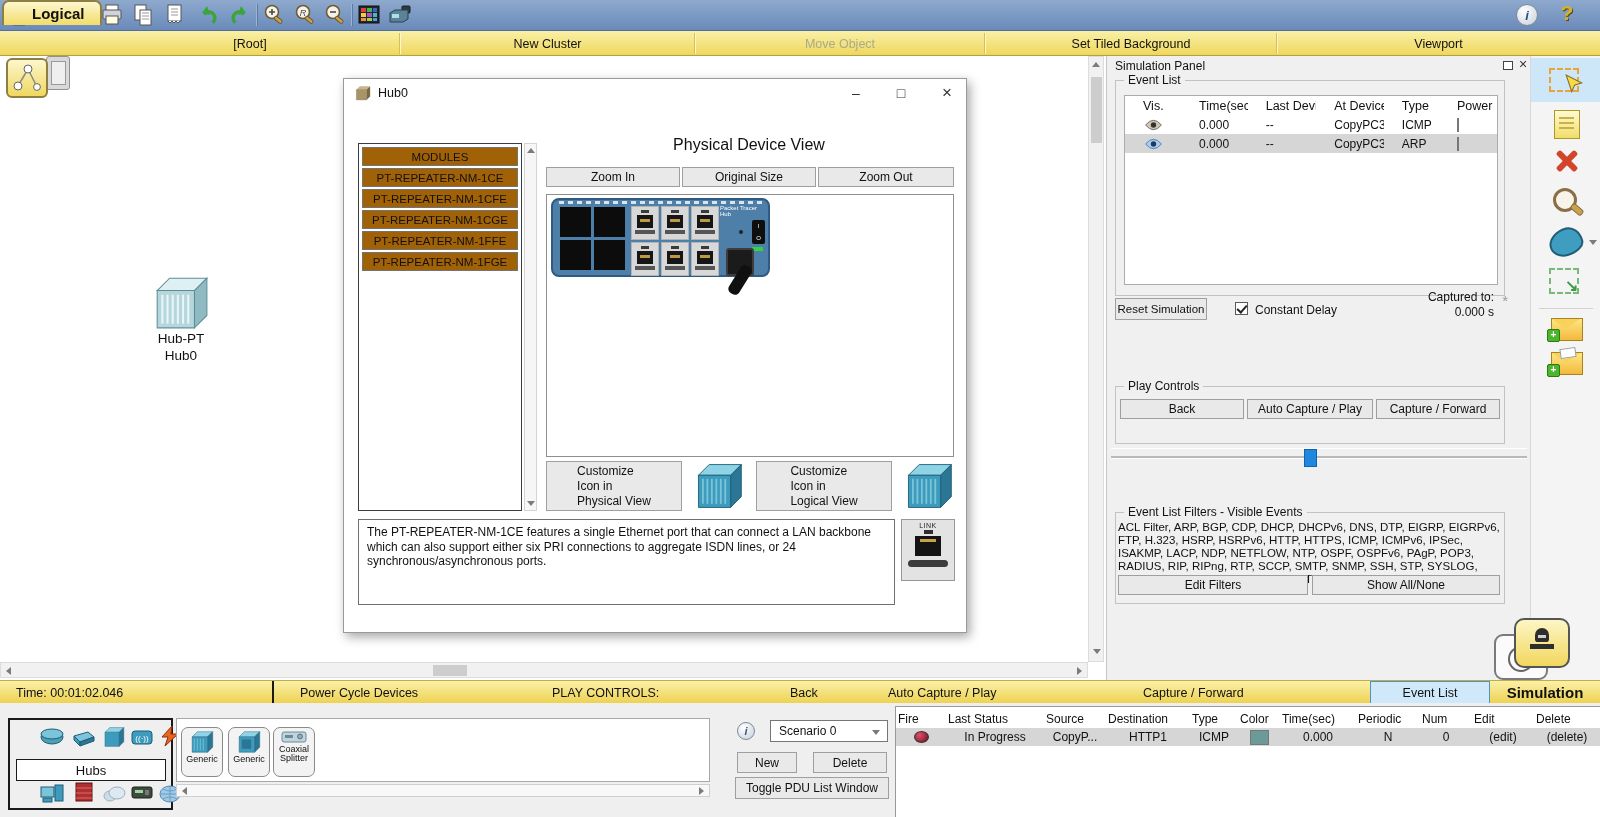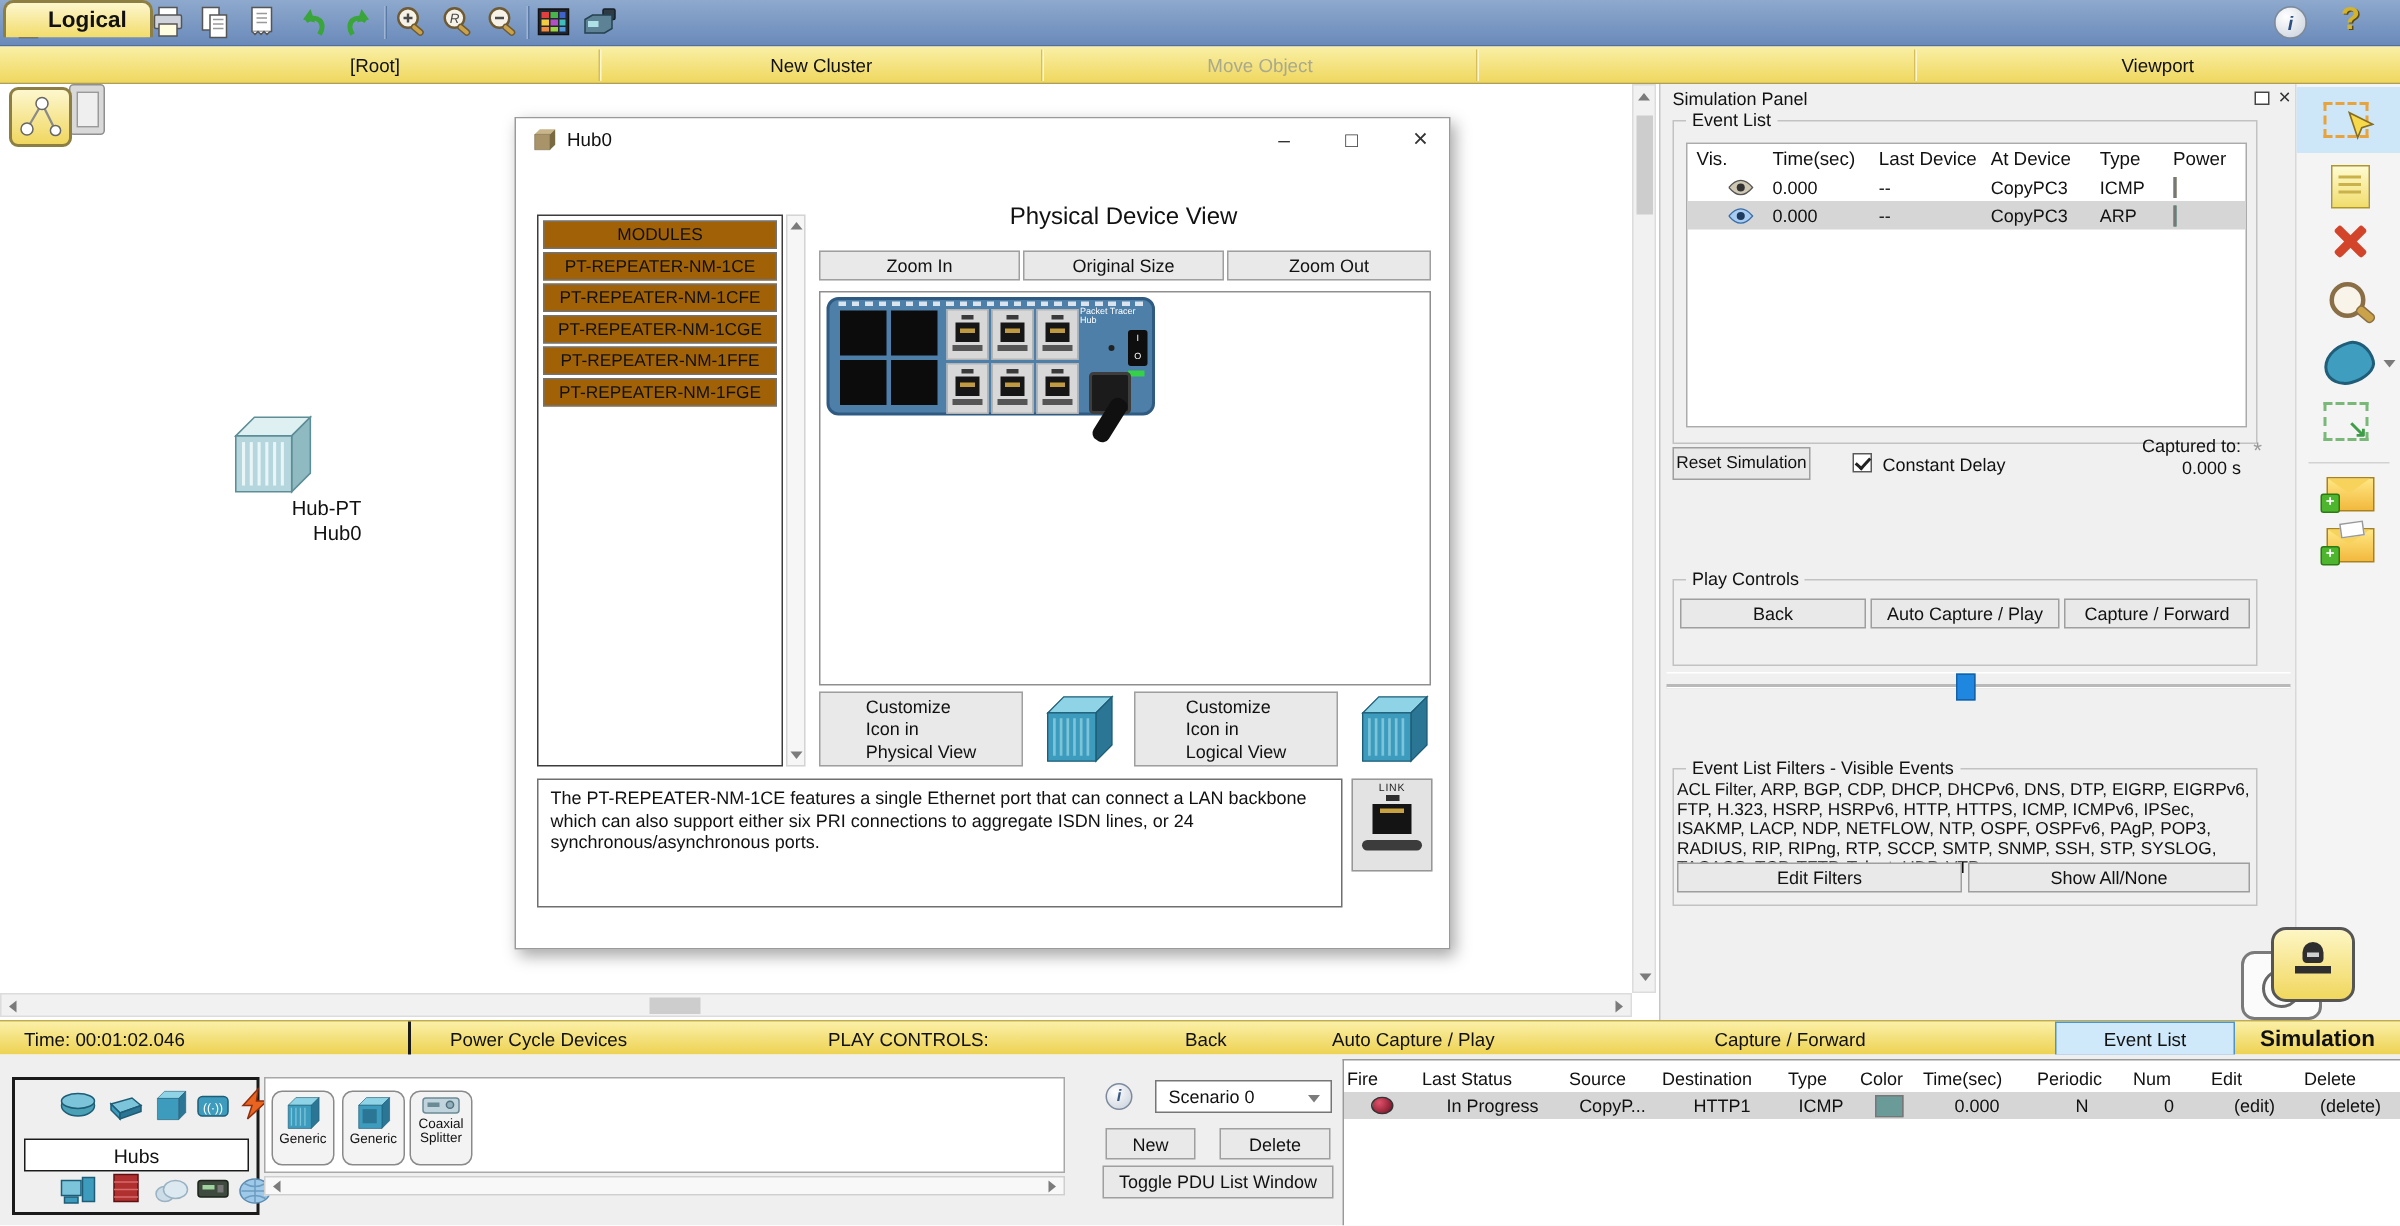--- a/index.html
+++ b/index.html
@@ -80,21 +80,21 @@
   #portpanel .eth{display:block;width:40px;height:7px;background:#3c3c3c;border-radius:4px;margin:4px auto 0}
   
   .sb{background:#f1f1f1;border:1px solid #dcdcdc}
   .sb .thumb{position:absolute;background:#cdcdcd}
   
   #simpanel{left:1106px;top:56px;width:424px;height:624px;background:#f0f0f0;border-left:1px solid #c6c6c6;font-size:12px}
   .group{position:absolute;border:1px solid #c2c2c2;background:#f0f0f0}
   .legend{position:absolute;top:-8px;left:8px;background:#f0f0f0;padding:0 4px;font-size:12px}
   #evtable{position:absolute;left:8px;top:14px;width:372px;height:188px;background:#fff;border:1px solid #ababab;overflow:hidden}
   .erow{display:flex;align-items:center;height:19px}
-  .ecell{padding:0 6px;overflow:hidden;white-space:nowrap}
+  .ecell{padding:0 18px;overflow:hidden;white-space:nowrap}
   .ev1{width:42px}.ev2{width:64px}.ev3{width:68px}.ev4{width:66px}.ev5{width:40px}.ev6{width:46px}
   .swatch{width:17px;height:13px;border:1px solid #777}
   .hl{background:#d6d6d6}
   .chk{width:13px;height:13px;background:#fff;border:1px solid #5a5a5a;position:relative}
   .chk::after{content:"";position:absolute;left:3px;top:0px;width:4px;height:8px;border:solid #222;
               border-width:0 2px 2px 0;transform:rotate(42deg)}
   #slider{left:4px;top:392px;width:416px;height:16px;border-top:1px solid #fff}
   #slider .track{position:absolute;left:0;top:7px;width:100%;height:2px;background:#b9b9b9;border-bottom:1px solid #fff}
   #slider .handle{position:absolute;top:0;width:11px;height:16px;border:1px solid #1462a8}
   
@@ -242,20 +242,21 @@
   <div class="a" style="left:1554px;top:1px;width:26px;height:28px;font-size:21px;font-weight:bold;color:#d3b42c;text-shadow:1px 1px 0 #5a4a10;text-align:center">?</div>
 </div>
 
 <div id="menubar" class="a">
   <div class="mitem" style="left:100px;width:300px">[Root]</div>
   <div class="msep" style="left:400px"></div>
   <div class="mitem" style="left:400px;width:295px">New Cluster</div>
   <div class="msep" style="left:695px"></div>
   <div class="mitem" style="left:695px;width:290px;color:#aaa98b">Move Object</div>
   <div class="msep" style="left:985px"></div>
+  <div class="mitem" style="left:985px;width:292px">Set Tiled Background</div>
   <div class="msep" style="left:1277px"></div>
   <div class="mitem" style="left:1277px;width:323px">Viewport</div>
 </div>
 <div id="wstab" class="a">Logical</div>
 
 <div class="minitab-gray a">
     <i></i>
   </div>
 <div class="minitab-yellow a">
   <svg width="38" height="36" viewBox="0 0 38 36">
@@ -272,21 +273,21 @@
   <polygon class="c-front" points="4,16 40,16 40,52 4,52"></polygon>
   <g class="c-stripes">
       <line x1="9" y1="20" x2="9" y2="48"></line>
       <line x1="14" y1="20" x2="14" y2="48"></line>
       <line x1="19" y1="20" x2="19" y2="48"></line>
       <line x1="24" y1="20" x2="24" y2="48"></line>
       <line x1="29" y1="20" x2="29" y2="48"></line>
       <line x1="34" y1="20" x2="34" y2="48"></line>
     </g>
 </svg>
-<div class="a" style="left:121px;top:330px;width:120px;text-align:right;font-size:13.5px;line-height:17px">
+<div class="a" style="left:121px;top:330px;width:120px;text-align:center;font-size:13.5px;line-height:17px">
   <span style="display:block">Hub-PT</span>
   <span style="display:block">Hub0</span>
 </div>
 
 <div id="dialog" class="a">
   <div id="dlg-title" class="a">
     <svg width="18" height="16" viewBox="0 0 54 56" style="margin:0 6px 0 10px">
       <polygon points="4,16 16,4 52,4 40,16" fill="#c8b68a"></polygon>
         <polygon points="40,16 52,4 52,40 40,52" fill="#7a6a40"></polygon>
         <polygon points="4,16 40,16 40,52 4,52" fill="#a89468" stroke="#5c4f2c"></polygon>

